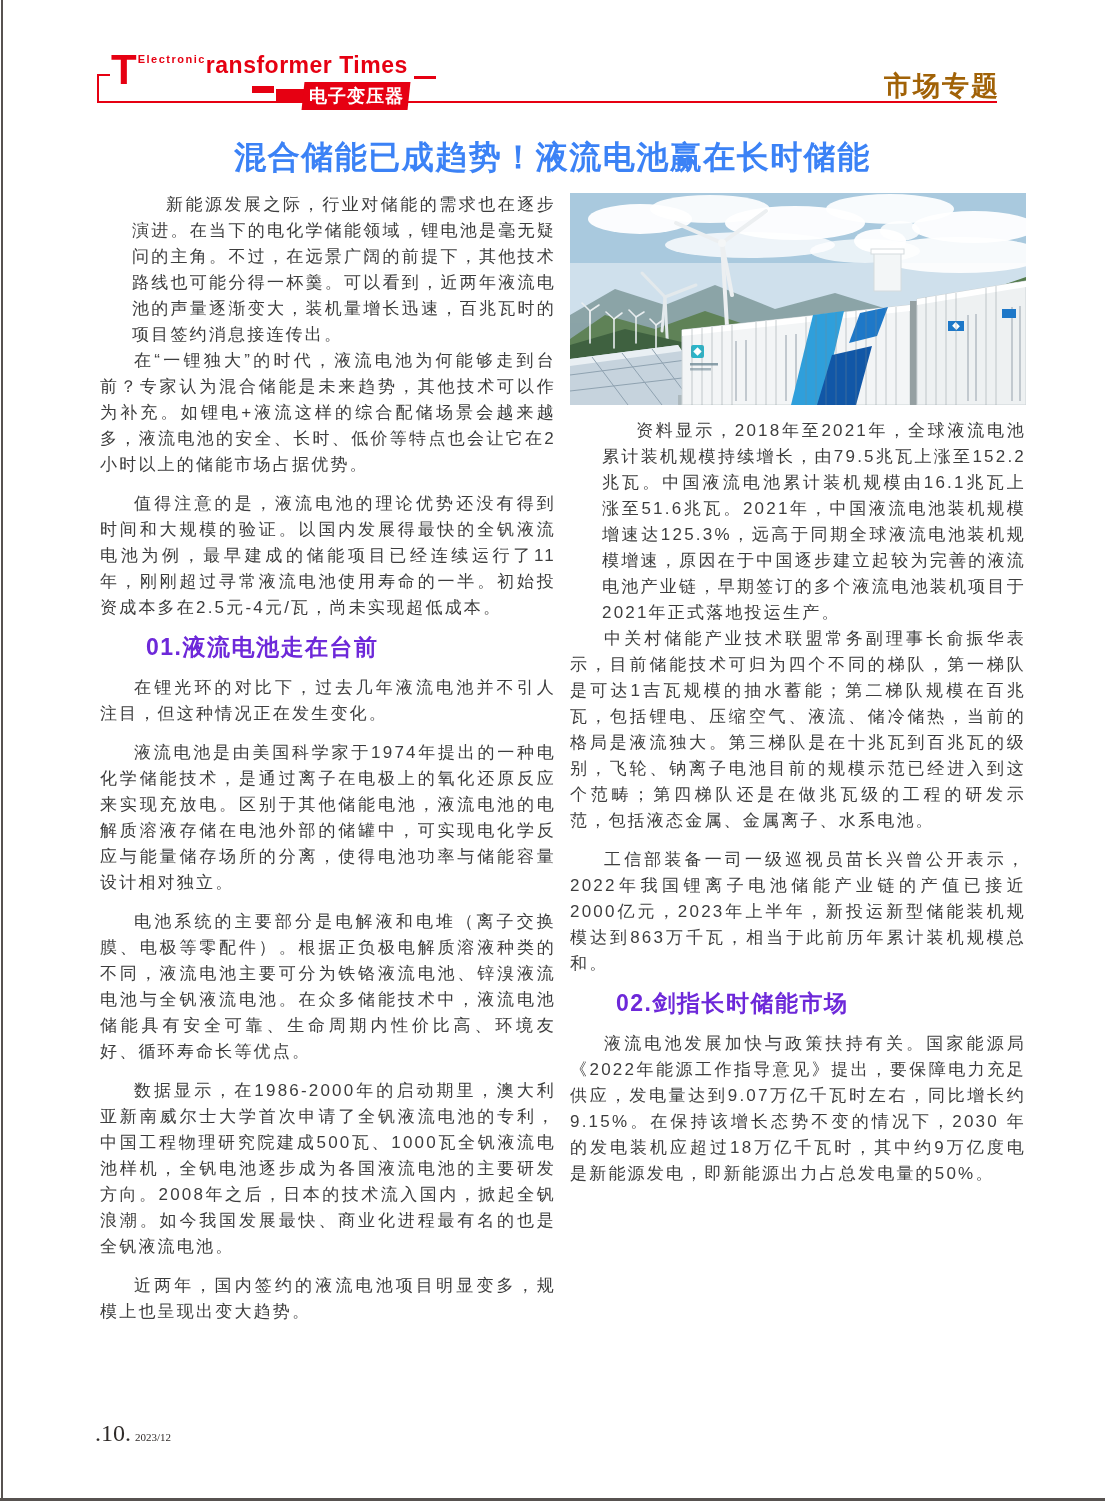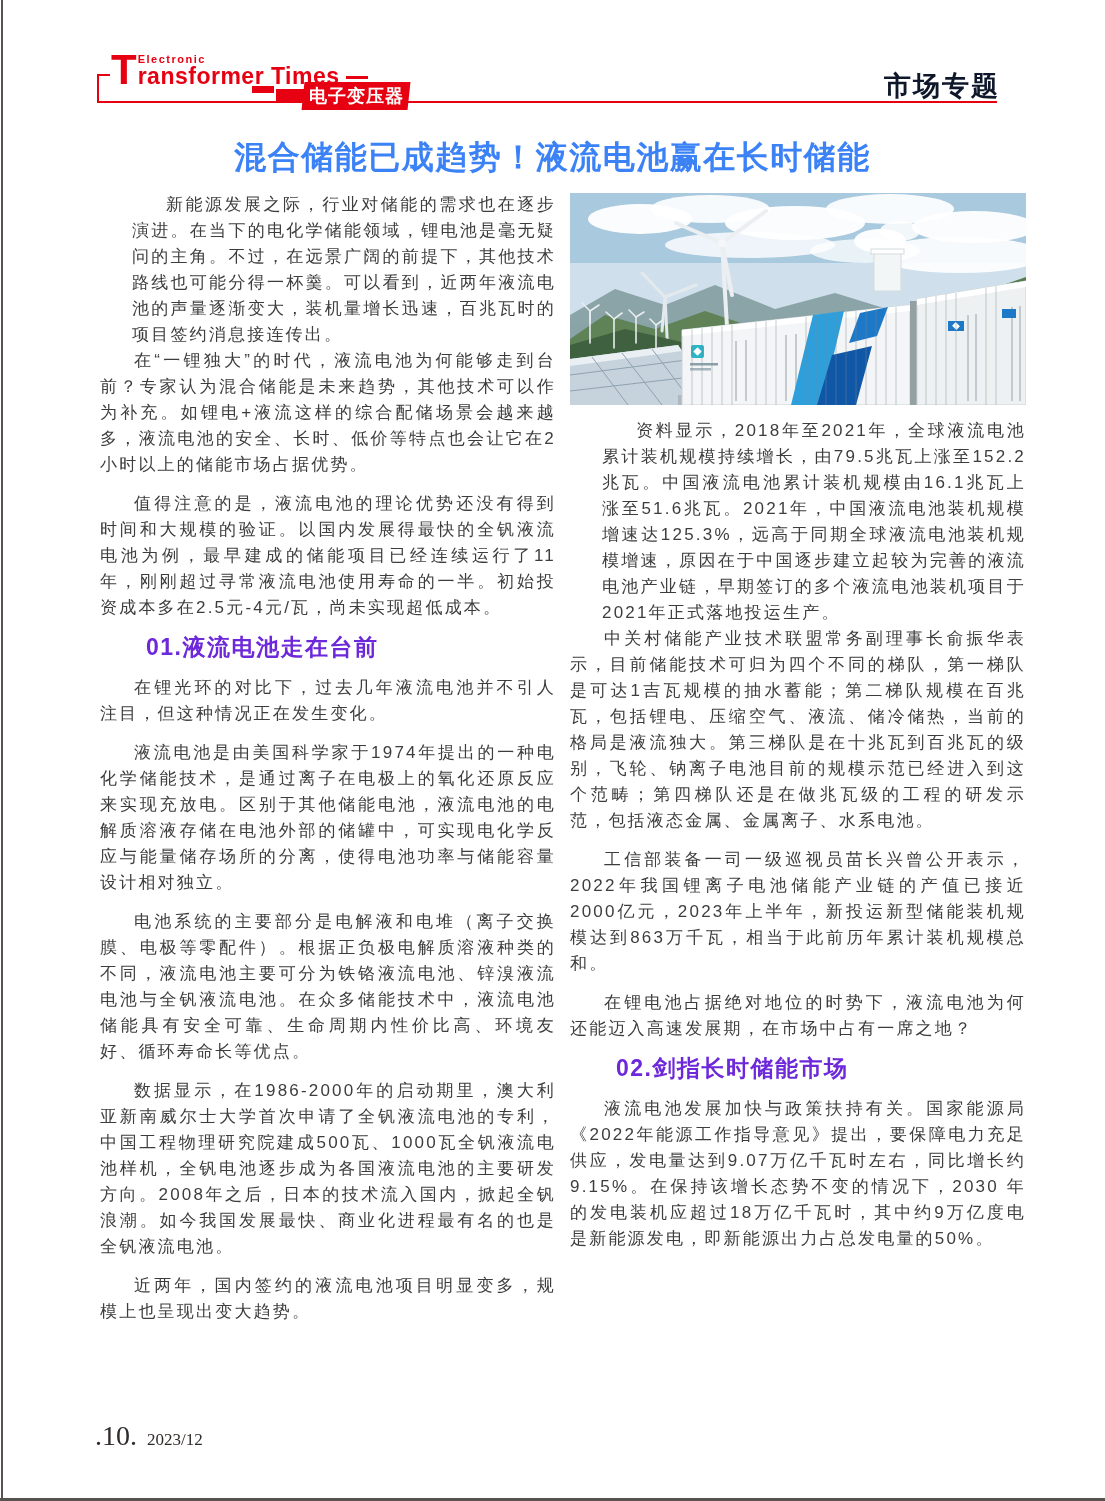--- a/index.html
+++ b/index.html
@@ -7,42 +7,42 @@
     position:relative; width:1105px; height:1501px; background:#ffffff;
     font-family:"Liberation Sans", sans-serif; overflow:hidden;
   }
   
   .edge-left { position:absolute; left:1px; top:0; width:2px; height:100%; background:#575250; }
   .edge-bottom { position:absolute; left:0; bottom:0; width:100%; height:3px; background:#575250; }
 
   
   .logo { position:absolute; left:111px; top:54px; display:flex; align-items:flex-start; color:#e60012; }
   .logo-T { font-size:42px; font-weight:bold; line-height:0.78; letter-spacing:0; }
-  .logo-col { display:flex; flex-direction:column; margin-left:1px; }
+  .logo-col { display:flex; flex-direction:row; margin-left:1px; }
   .logo-small { font-size:11px; font-weight:bold; letter-spacing:1.5px; line-height:11px; }
   .logo-rest { font-size:23px; font-weight:bold; line-height:22px; letter-spacing:0.5px; }
   .logo-dash { width:22px; height:3px; background:#e60012; margin:22px 0 0 6px; }
 
   .brk { position:absolute; background:#e60012; }
   .brk-stub { left:97px; top:74px; width:13px; height:2px; }
   .brk-vert { left:97px; top:74px; width:2px; height:29px; }
   .brk-main { left:97px; top:101px; width:900px; height:2px; }
   .step1 { left:252px; top:86px; width:22px; height:7px; }
   .step2 { left:276px; top:89px; width:29px; height:14px; }
 
   .badge {
     position:absolute; left:303px; top:82px; width:106px; height:28px;
     background:#e60012; transform:skewX(-6deg);
     display:flex; align-items:center; justify-content:center;
   }
   .badge span { color:#ffffff; font-size:18px; font-weight:bold; letter-spacing:1px; transform:skewX(6deg); }
 
   .section-label {
     position:absolute; right:105px; top:68px;
-    color:#0f172a; font-size:27px; font-weight:bold; letter-spacing:2px;
+    color:#a16207; font-size:27px; font-weight:bold; letter-spacing:2px;
   }
 
   
   .title {
     position:absolute; left:0; top:136px; width:100%; margin:0;
     text-align:center; font-size:32px; font-weight:bold; color:#3b82f6; letter-spacing:1.5px;
   }
 
   
   .col {
@@ -57,22 +57,22 @@
   .col h2 {
     font-size:23px; font-weight:bold; color:#6d28d9;
     margin:10px 0 15px 0; text-indent:2em; letter-spacing:1.5px;
   }
 
   .photo { width:456px; height:212px; margin-bottom:13px; overflow:hidden; }
   .photo svg { display:block; }
 
   
   .footer { position:absolute; left:95px; top:1420px; color:#2f2b29; font-family:"Liberation Serif", serif; }
-  .footer .pageno { font-size:28px;text-align:right; }
-  .footer .issue  { font-size:17px; margin-left:6px;text-align:right; }
+  .footer .pageno { font-size:24px;text-align:right; }
+  .footer .issue  { font-size:11px; margin-left:0;text-align:right; }
 </style>
 </head>
 <body>
 
 <div class="page">
   <div class="edge-left"></div>
   <div class="edge-bottom"></div>
 
   <div class="logo">
     <span class="logo-T">T</span>
@@ -247,21 +247,20 @@
           <line x1="376" y1="101" x2="376" y2="212"></line>
             <line x1="386" y1="100" x2="386" y2="212"></line>
           <line x1="416" y1="95" x2="416" y2="212"></line>
             <line x1="426" y1="93" x2="426" y2="212"></line>
         </g>
       </svg>
     </div>
     <p class="tight">资料显示，2018年至2021年，全球液流电池累计装机规模持续增长，由79.5兆瓦上涨至152.2兆瓦。中国液流电池累计装机规模由16.1兆瓦上涨至51.6兆瓦。2021年，中国液流电池装机规模增速达125.3%，远高于同期全球液流电池装机规模增速，原因在于中国逐步建立起较为完善的液流电池产业链，早期签订的多个液流电池装机项目于2021年正式落地投运生产。</p>
     <p>中关村储能产业技术联盟常务副理事长俞振华表示，目前储能技术可归为四个不同的梯队，第一梯队是可达1吉瓦规模的抽水蓄能；第二梯队规模在百兆瓦，包括锂电、压缩空气、液流、储冷储热，当前的格局是液流独大。第三梯队是在十兆瓦到百兆瓦的级别，飞轮、钠离子电池目前的规模示范已经进入到这个范畴；第四梯队还是在做兆瓦级的工程的研发示范，包括液态金属、金属离子、水系电池。</p>
     <p>工信部装备一司一级巡视员苗长兴曾公开表示，2022年我国锂离子电池储能产业链的产值已接近2000亿元，2023年上半年，新投运新型储能装机规模达到863万千瓦，相当于此前历年累计装机规模总和。</p>
-    <p>在锂电池占据绝对地位的时势下，液流电池为何还能迈入高速发展期，在市场中占有一席之地？</p>
     <h2>02.剑指长时储能市场</h2>
     <p>液流电池发展加快与政策扶持有关。国家能源局《2022年能源工作指导意见》提出，要保障电力充足供应，发电量达到9.07万亿千瓦时左右，同比增长约9.15%。在保持该增长态势不变的情况下，2030 年的发电装机应超过18万亿千瓦时，其中约9万亿度电是新能源发电，即新能源出力占总发电量的50%。</p>
   </section>
 
   <div class="footer">
     <span class="pageno">.10.</span>
     <span class="issue">2023/12</span>
   </div>
 </div>
 

